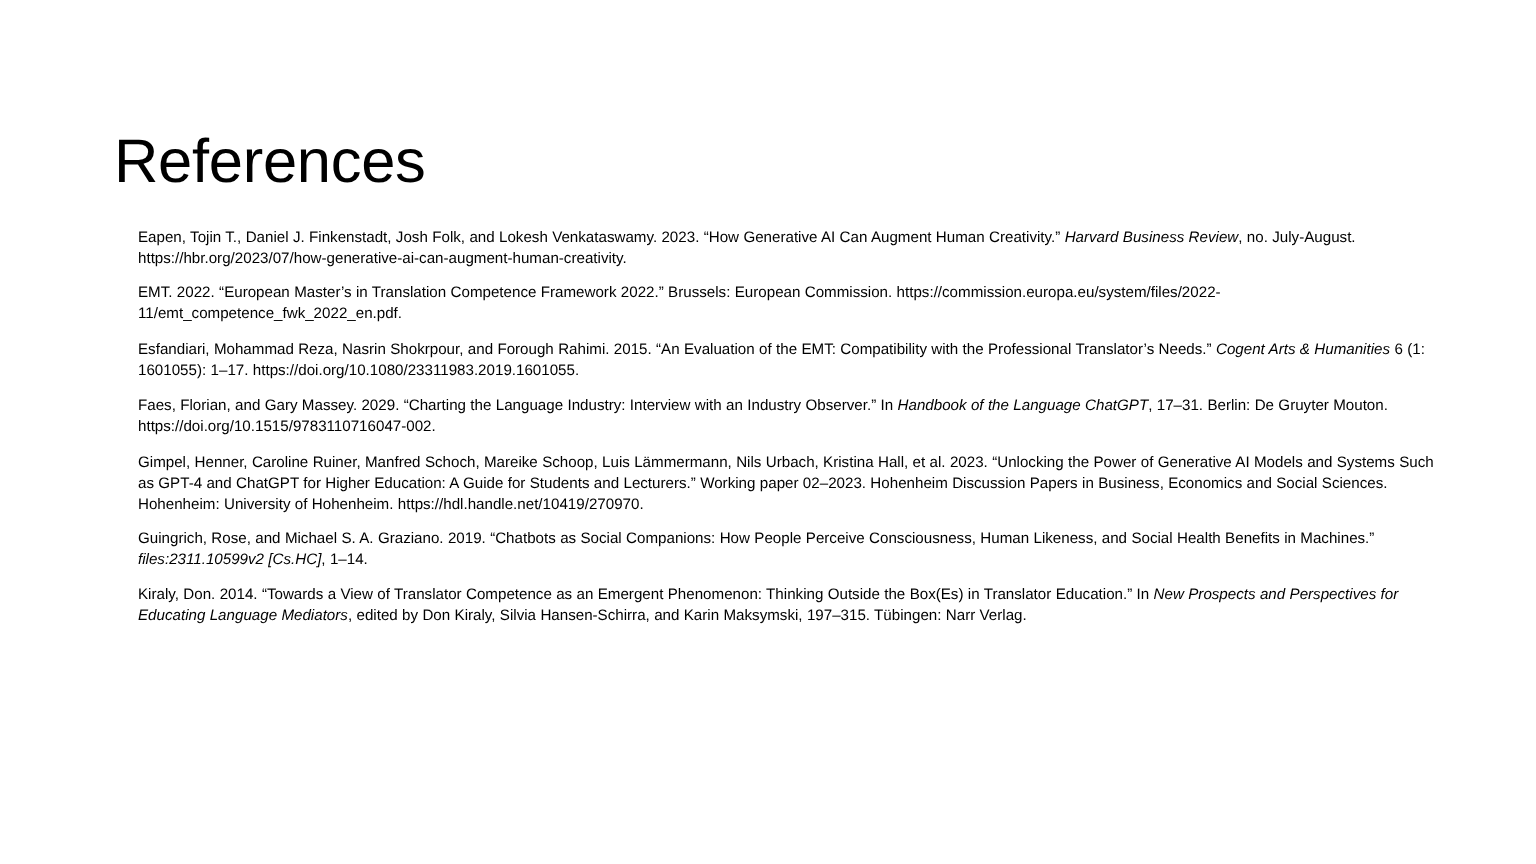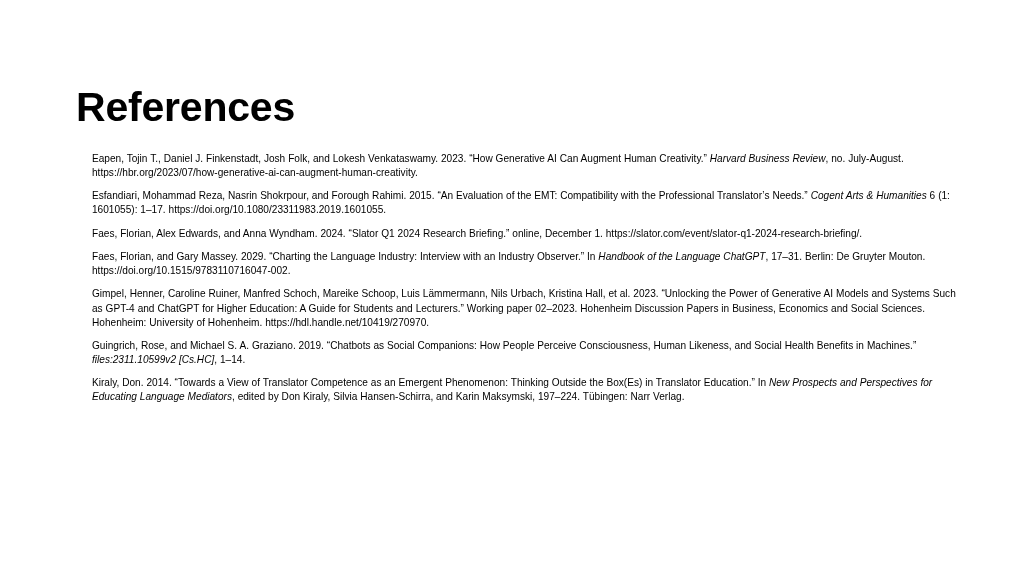--- a/index.html
+++ b/index.html
@@ -19,21 +19,21 @@
     width: 1024px;
     height: 576px;
     background: #ffffff;
     box-sizing: border-box;
   }
   .slide-title {
     position: absolute;
     left: 76px;
     top: 56px;
     font-size: 41px;
-    font-weight: 700;
+    font-weight: 400;
     line-height: 48px;
     letter-spacing: -0.2px;
     color: #000000;
     white-space: nowrap;
   }
   .refs-body {
     position: absolute;
     left: 92px;
     top: 152px;
     width: 868px;
@@ -52,21 +52,21 @@
 </style>
 </head>
 <body>
 
 <div class="slide">
 
   <h1 class="slide-title">References</h1>
 
   <div class="refs-body">
       <p class="ref-entry"><span>Eapen, Tojin T., Daniel J. Finkenstadt, Josh Folk, and Lokesh Venkataswamy. 2023. “How Generative AI Can Augment Human Creativity.” </span><span class="it">Harvard Business Review</span><span>, no. July-August. https://hbr.org/2023/07/how-generative-ai-can-augment-human-creativity.</span></p>
+      <p class="ref-entry"><span>EMT. 2022. “European Master’s in Translation Competence Framework 2022.” Brussels: European Commission. https://commission.europa.eu/system/files/2022-11/emt_competence_fwk_2022_en.pdf.</span></p>
       <p class="ref-entry"><span>Esfandiari, Mohammad Reza, Nasrin Shokrpour, and Forough Rahimi. 2015. “An Evaluation of the EMT: Compatibility with the Professional Translator’s Needs.” </span><span class="it">Cogent Arts &amp; Humanities</span><span> 6 (1: 1601055): 1–17. https://doi.org/10.1080/23311983.2019.1601055.</span></p>
-      <p class="ref-entry"><span>Faes, Florian, Alex Edwards, and Anna Wyndham. 2024. “Slator Q1 2024 Research Briefing.” online, December 1. https://slator.com/event/slator-q1-2024-research-briefing/.</span></p>
       <p class="ref-entry"><span>Faes, Florian, and Gary Massey. 2029. “Charting the Language Industry: Interview with an Industry Observer.” In </span><span class="it">Handbook of the Language ChatGPT</span><span>, 17–31. Berlin: De Gruyter Mouton. https://doi.org/10.1515/9783110716047-002.</span></p>
       <p class="ref-entry"><span>Gimpel, Henner, Caroline Ruiner, Manfred Schoch, Mareike Schoop, Luis Lämmermann, Nils Urbach, Kristina Hall, et al. 2023. “Unlocking the Power of Generative AI Models and Systems Such as GPT-4 and ChatGPT for Higher Education: A Guide for Students and Lecturers.” Working paper 02–2023. Hohenheim Discussion Papers in Business, Economics and Social Sciences. Hohenheim: University of Hohenheim. https://hdl.handle.net/10419/270970.</span></p>
       <p class="ref-entry"><span>Guingrich, Rose, and Michael S. A. Graziano. 2019. “Chatbots as Social Companions: How People Perceive Consciousness, Human Likeness, and Social Health Benefits in Machines.” </span><span class="it">files:2311.10599v2 [Cs.HC]</span><span>, 1–14.</span></p>
-      <p class="ref-entry"><span>Kiraly, Don. 2014. “Towards a View of Translator Competence as an Emergent Phenomenon: Thinking Outside the Box(Es) in Translator Education.” In </span><span class="it">New Prospects and Perspectives for Educating Language Mediators</span><span>, edited by Don Kiraly, Silvia Hansen-Schirra, and Karin Maksymski, 197–224. Tübingen: Narr Verlag.</span></p>
+      <p class="ref-entry"><span>Kiraly, Don. 2014. “Towards a View of Translator Competence as an Emergent Phenomenon: Thinking Outside the Box(Es) in Translator Education.” In </span><span class="it">New Prospects and Perspectives for Educating Language Mediators</span><span>, edited by Don Kiraly, Silvia Hansen-Schirra, and Karin Maksymski, 197–315. Tübingen: Narr Verlag.</span></p>
     </div>
 
 </div>
 
 </body></html>

